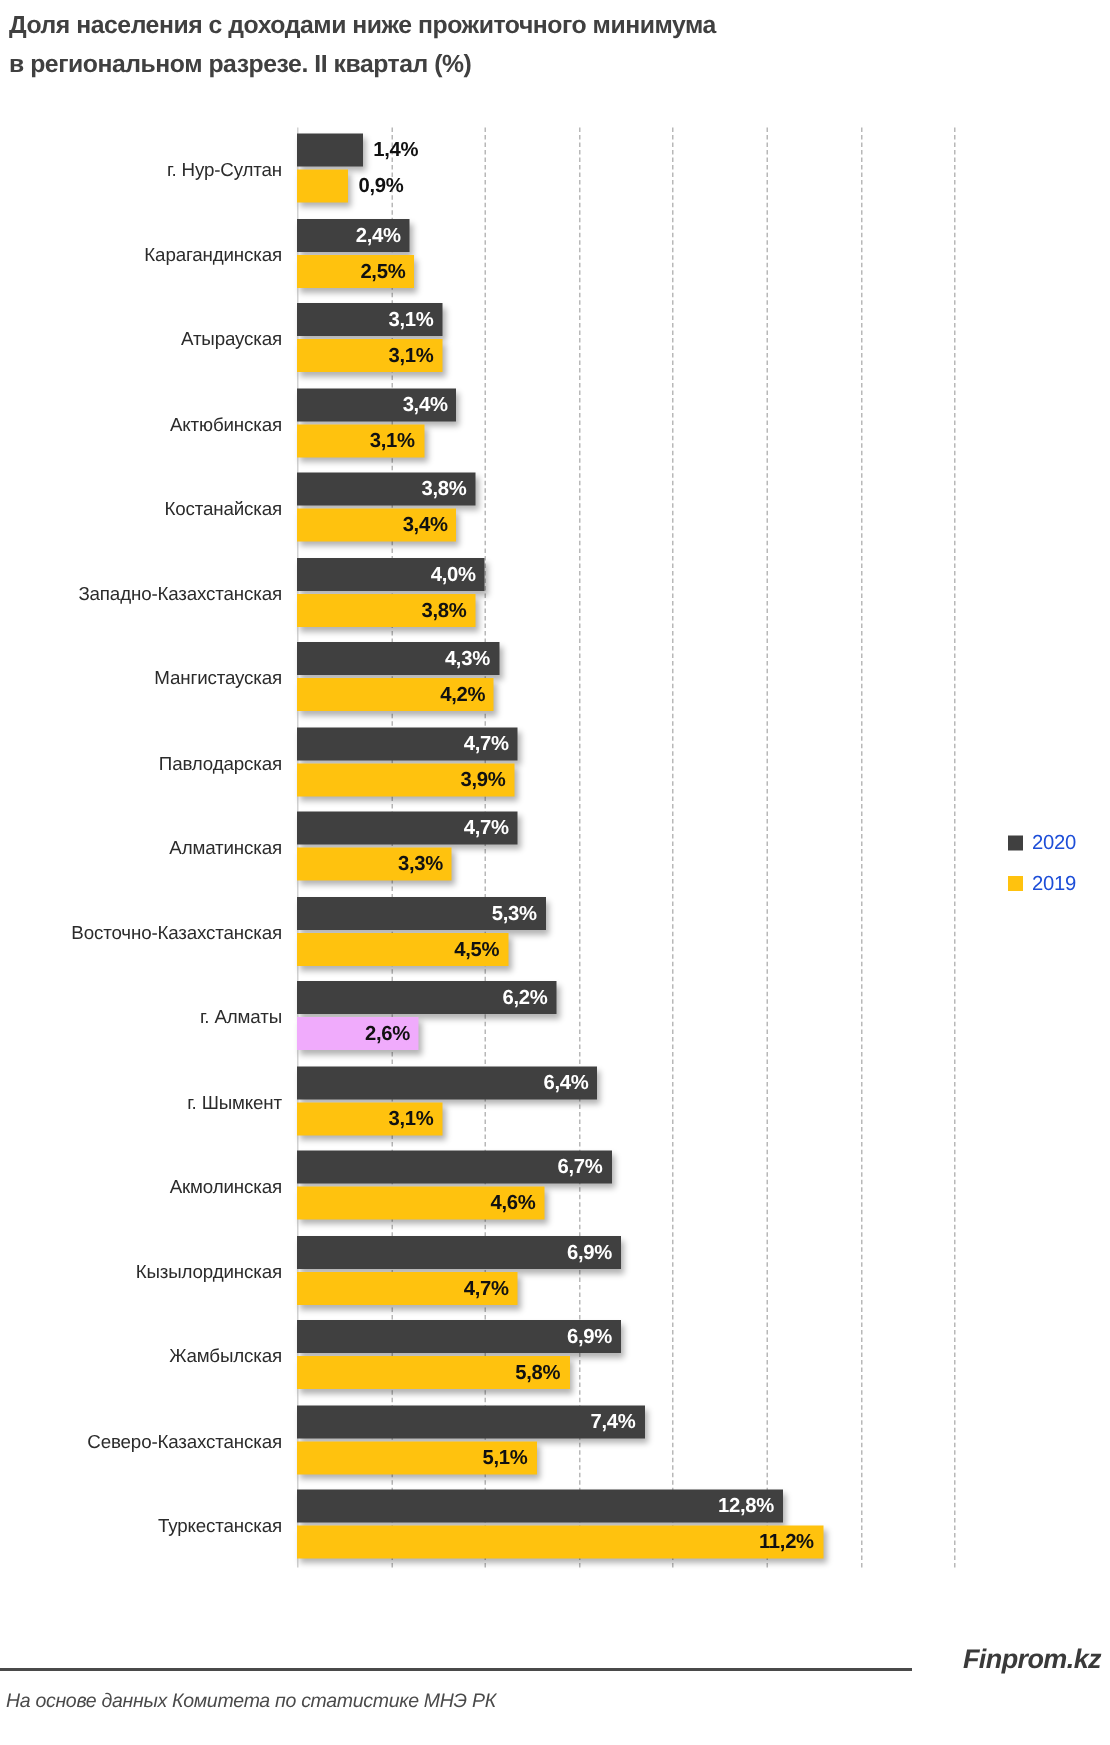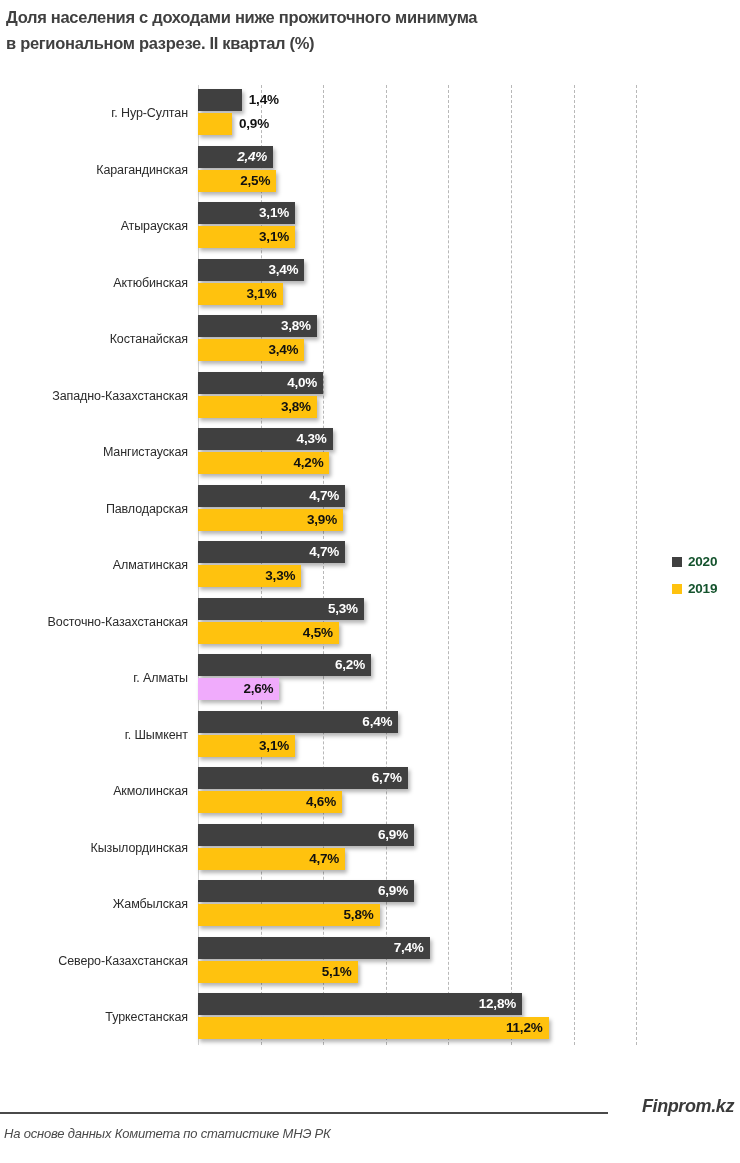--- a/index.html
+++ b/index.html
@@ -137,22 +137,22 @@
     height: 27px;
   }
   .legend-swatch {
     width: 10px;
     height: 10px;
     margin-right: 6px;
     flex: 0 0 auto;
   }
   .legend-text {
     font-size: 13.5px;
-    font-weight: bold;
-    color: #14532d;
+    font-weight: normal;
+    color: #1d4ed8;
     letter-spacing: -0.2px;
     text-align: center;
   }
 
   
   #footer-rule {
     position: absolute;
     left: 0px;
     top: 1112px;
     width: 608px;
@@ -205,21 +205,21 @@
         <div class="cat-label">г. Нур-Султан</div>
         <div class="bar b2020" style="width: 43.82px; background: rgb(64, 64, 64);">
           <span class="val outside">1,4%</span>
         </div>
         <div class="bar b2019" style="width: 34px; background: rgb(255, 194, 14);">
           <span class="val outside">0,9%</span>
         </div>
       </div>
       <div class="row" style="top: 56.5px;">
         <div class="cat-label">Карагандинская</div>
-        <div class="bar b2020" style="width: 75.12px; background: rgb(64, 64, 64); font-style: italic;">
+        <div class="bar b2020" style="width: 75.12px; background: rgb(64, 64, 64);">
           <span class="val inside-dark">2,4%</span>
         </div>
         <div class="bar b2019" style="width: 78.25px; background: rgb(255, 194, 14);">
           <span class="val inside-light">2,5%</span>
         </div>
       </div>
       <div class="row" style="top: 113px;">
         <div class="cat-label">Атырауская</div>
         <div class="bar b2020" style="width: 97.03px; background: rgb(64, 64, 64);">
           <span class="val inside-dark">3,1%</span>
@@ -307,21 +307,21 @@
         </div>
         <div class="bar b2019" style="width: 97.03px; background: rgb(255, 194, 14);">
           <span class="val inside-light">3,1%</span>
         </div>
       </div>
       <div class="row" style="top: 678px;">
         <div class="cat-label">Акмолинская</div>
         <div class="bar b2020" style="width: 209.71px; background: rgb(64, 64, 64);">
           <span class="val inside-dark">6,7%</span>
         </div>
-        <div class="bar b2019" style="width: 144px; background: rgb(255, 194, 14);">
+        <div class="bar b2019" style="width: 155px; background: rgb(255, 194, 14); padding-left: 10px;">
           <span class="val inside-light">4,6%</span>
         </div>
       </div>
       <div class="row" style="top: 734.5px;">
         <div class="cat-label">Кызылординская</div>
         <div class="bar b2020" style="width: 215.97px; background: rgb(64, 64, 64);">
           <span class="val inside-dark">6,9%</span>
         </div>
         <div class="bar b2019" style="width: 147.11px; background: rgb(255, 194, 14);">
           <span class="val inside-light">4,7%</span>

